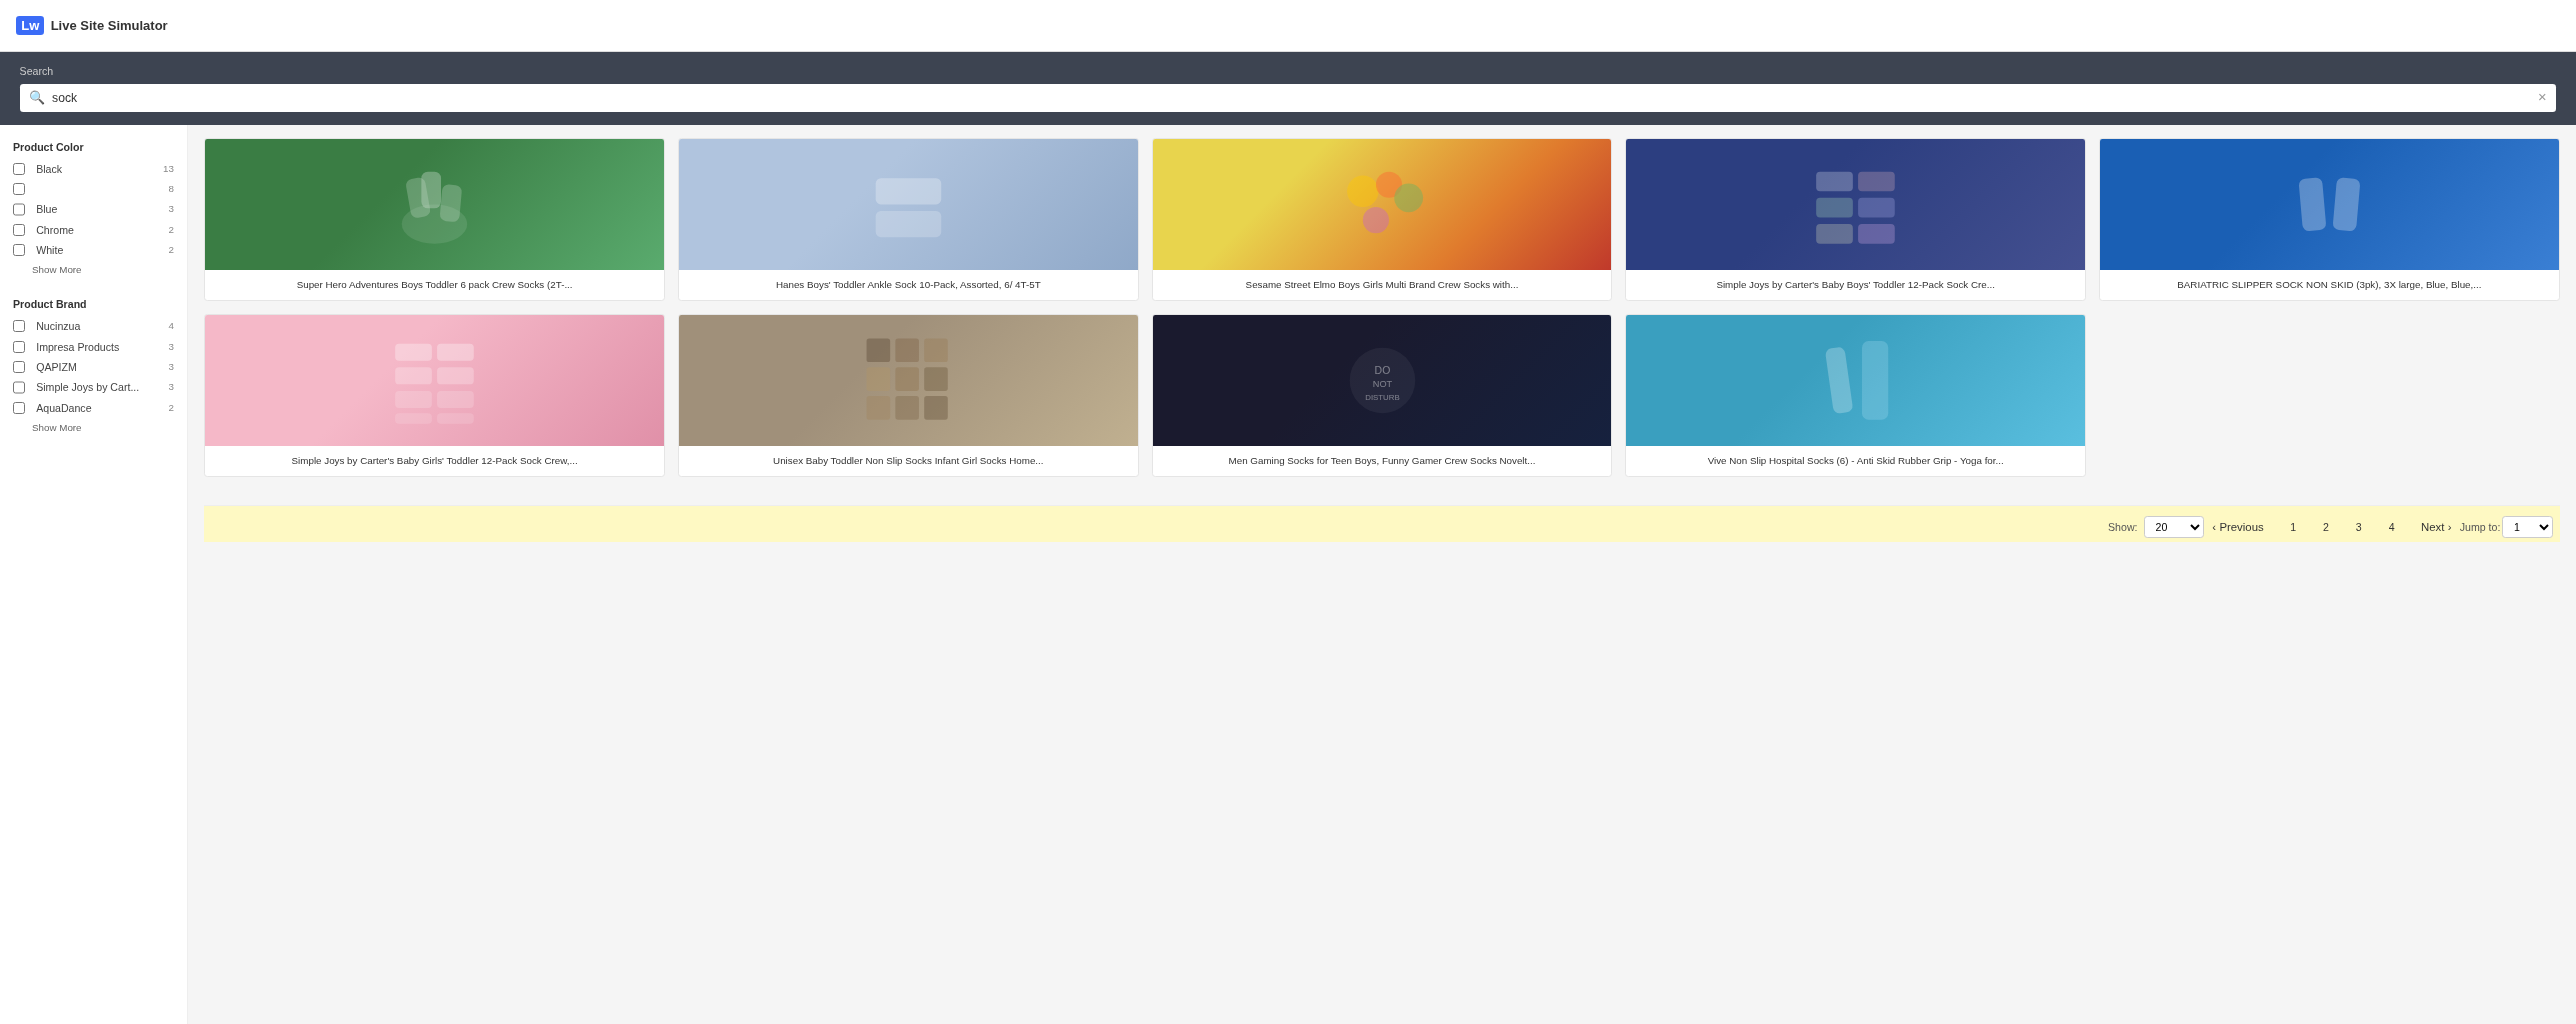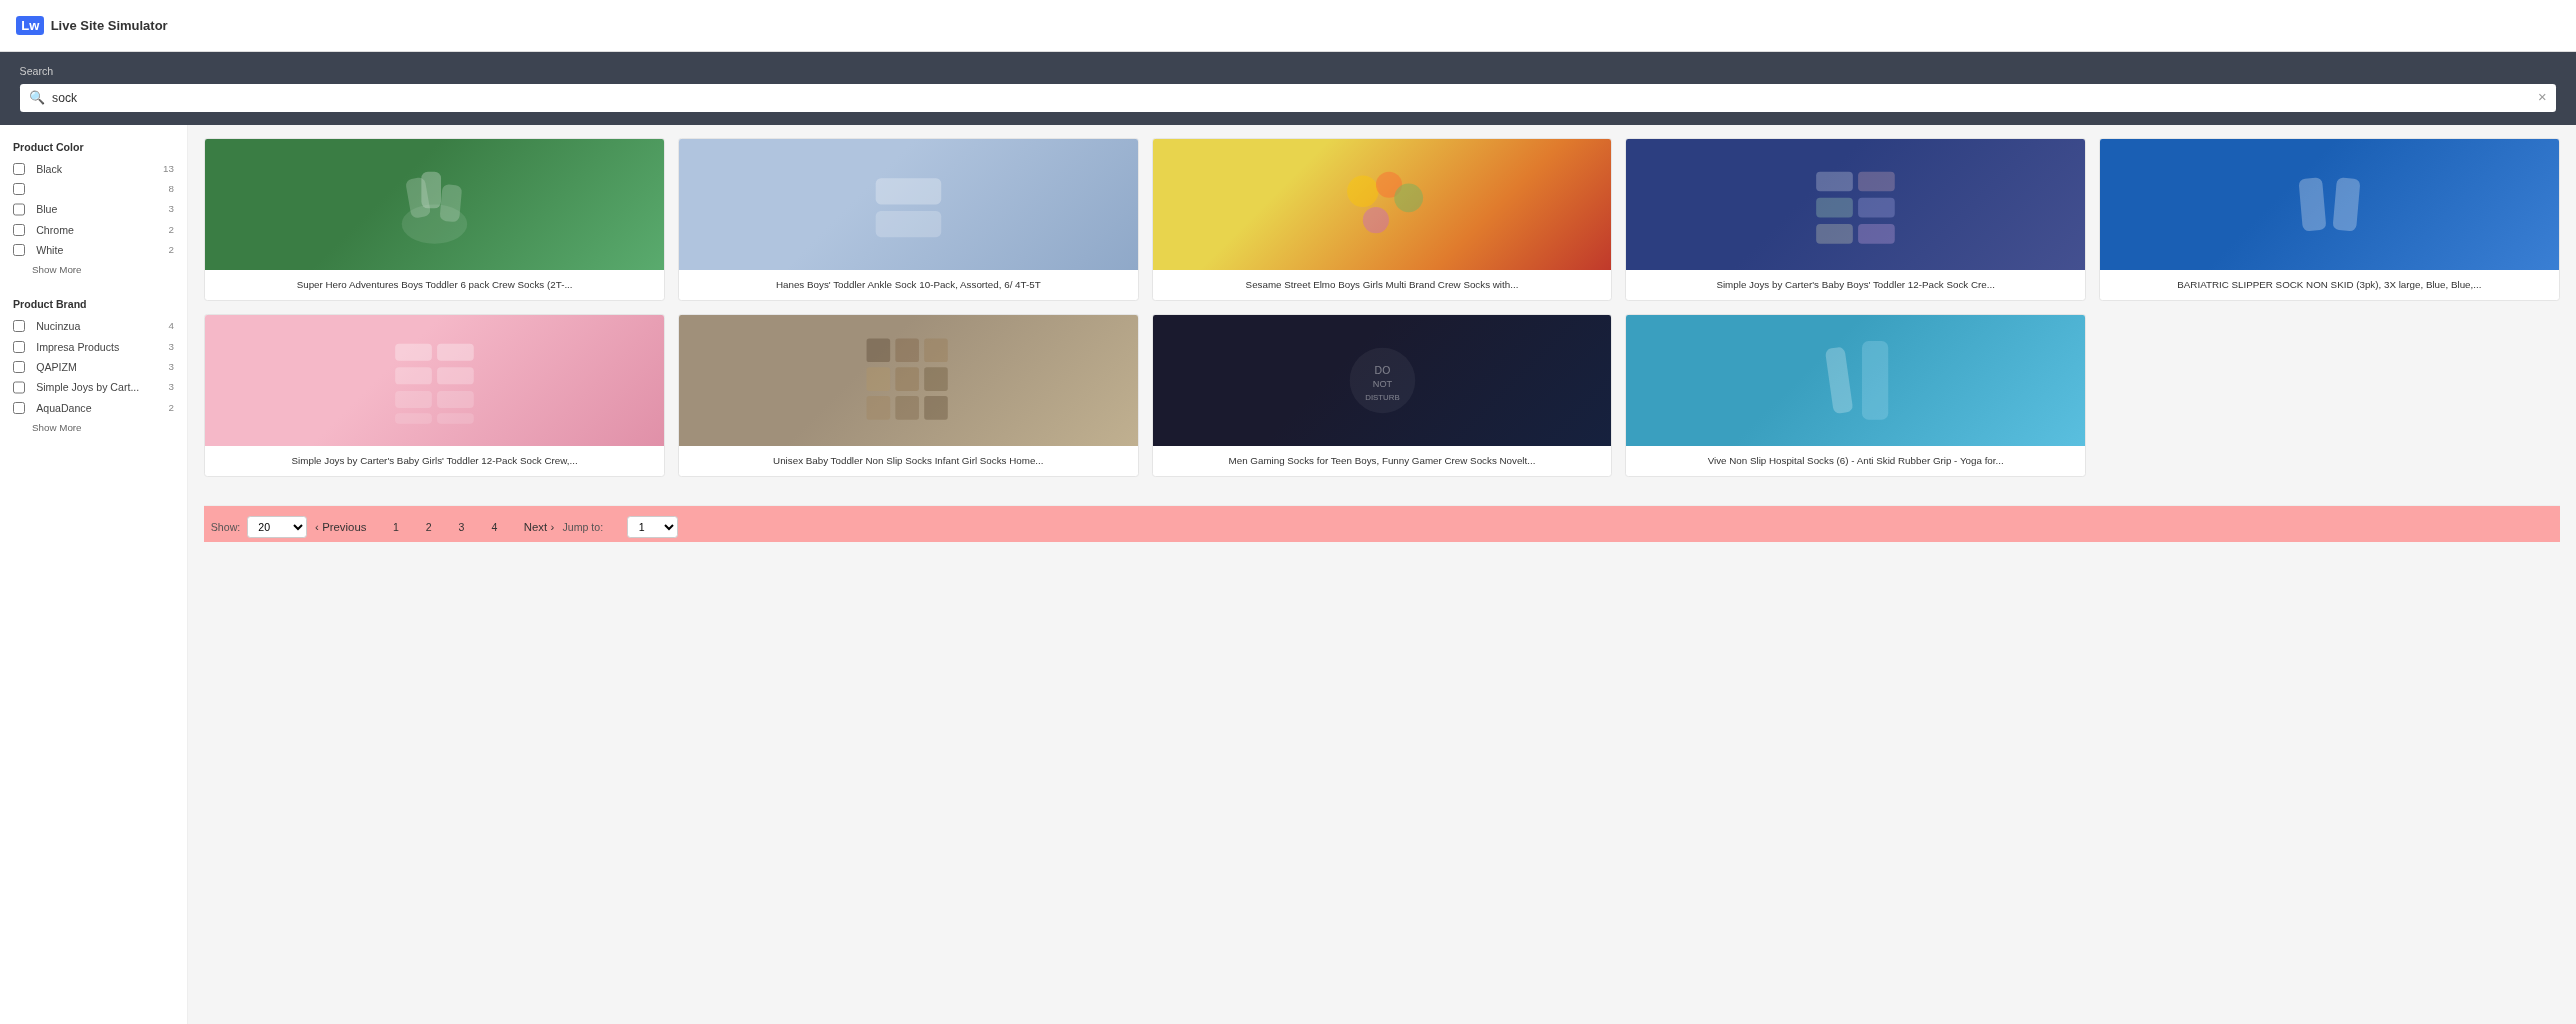--- a/index.html
+++ b/index.html
@@ -154,24 +154,24 @@
     .product-title {
       font-size: 9.8px;
       color: #333;
       line-height: 1.4;
     }
 
     
     .pagination-bar {
       display: flex;
       align-items: center;
-      justify-content: flex-start;
+      justify-content: flex-end;
       padding: 9.8px 0 3.3px 0;
       border-top: 0.8px solid #eee;
-      background: #fca5a5;
+      background: #fef9c3;
     }
     .show-select-wrap {
       display: flex;
       align-items: center;
       gap: 6.5px;
       font-size: 10.6px;
       color: #555;
       padding-left: 6.5px;
     }
     .show-select {
@@ -207,21 +207,21 @@
       width: 23px;
       height: 23px;
       cursor: pointer;
       font-size: 10.6px;
       color: #333;
       border-radius: 2.4px;
     }
     .jump-to-wrap {
       display: flex;
       align-items: center;
-      gap: 24px;
+      gap: 2px;
       font-size: 10.6px;
       color: #555;
       padding-right: 6.5px;
     }
     .jump-select {
       border: 0.8px solid #ccc;
       border-radius: 3.3px;
       padding: 3.3px 16.3px 3.3px 6.5px;
       font-size: 10.6px;
       cursor: pointer;

